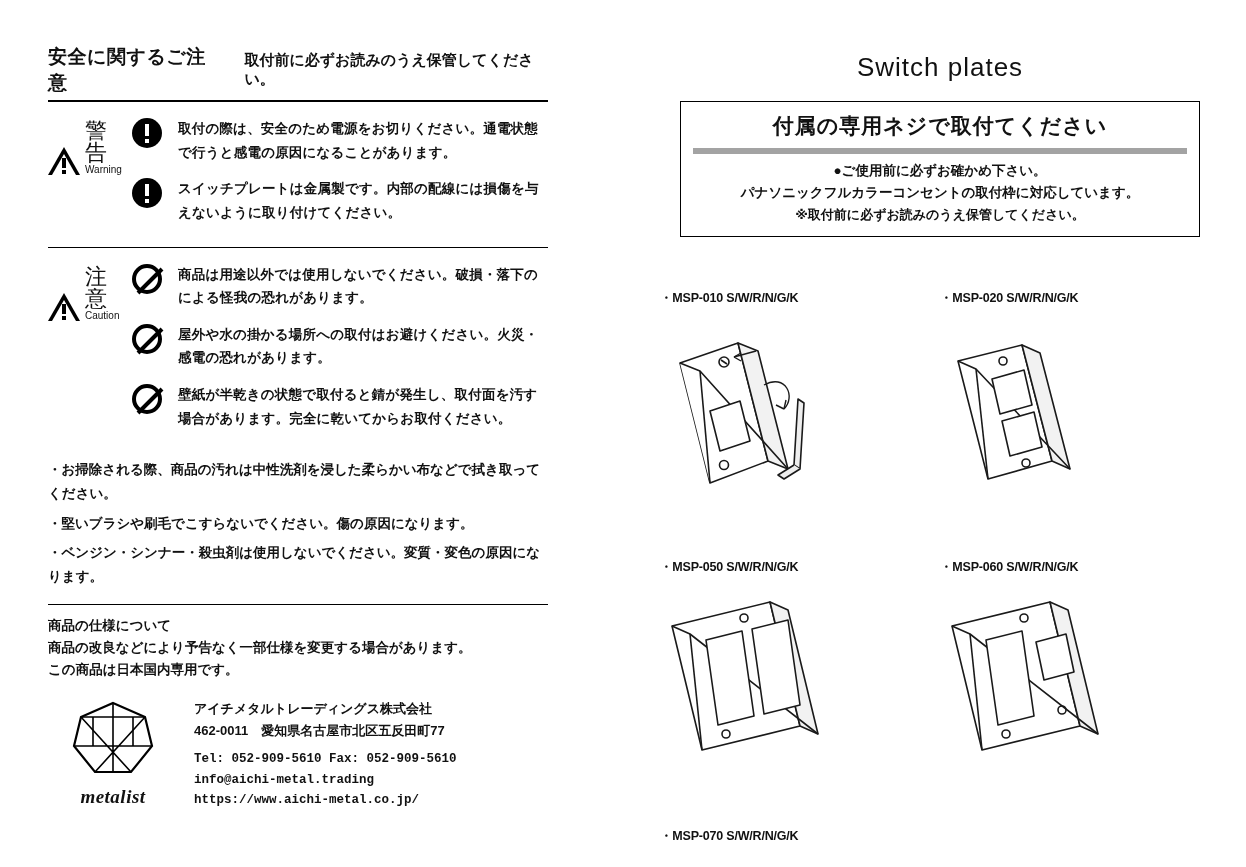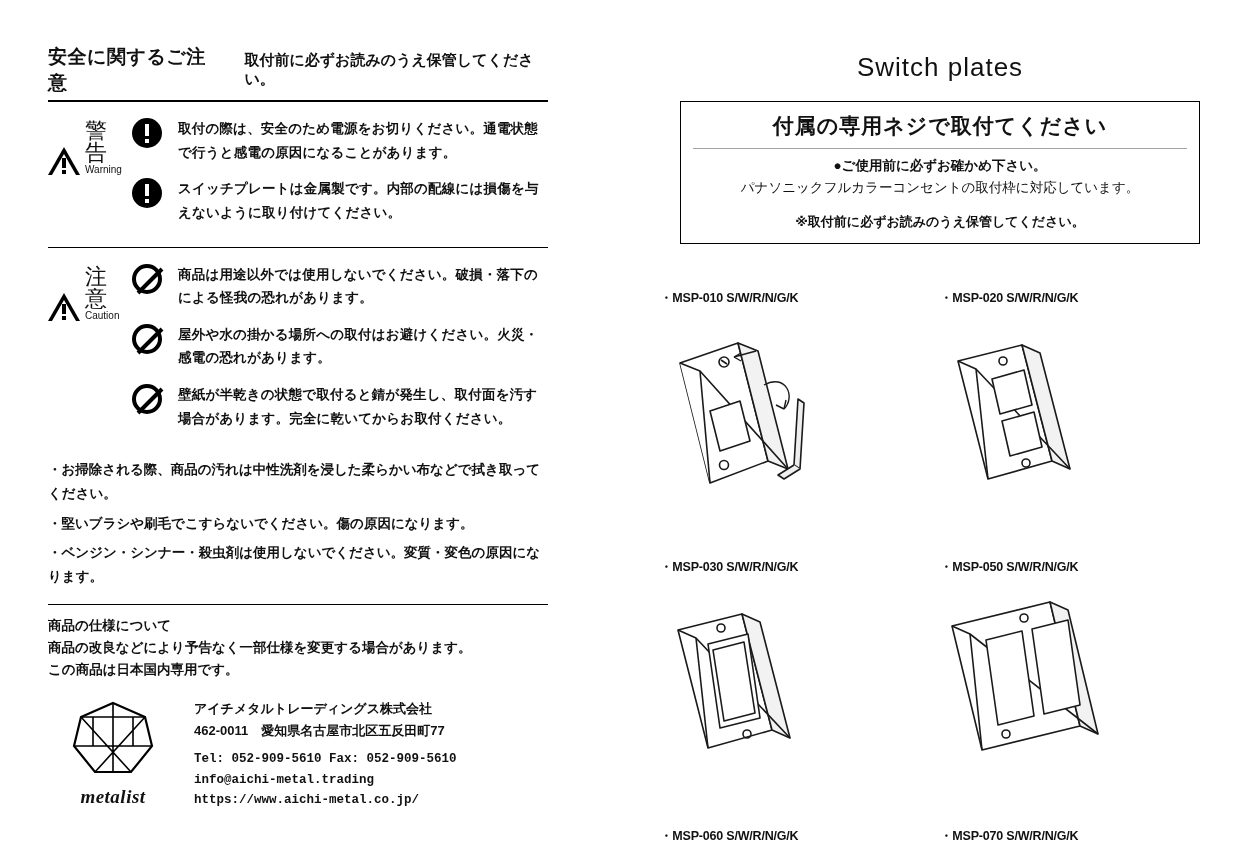--- a/index.html
+++ b/index.html
@@ -106,23 +106,23 @@
   
   .right{position:absolute;left:660px;top:44px;width:560px;}
   .rtitle{
     text-align:center;font-size:26px;letter-spacing:1px;margin:8px 0 18px 0;
     font-weight:normal;
   }
   .notice{
     border:1px solid #000;padding:10px 12px 12px 12px;text-align:center;
     margin:0 20px;
   }
-  .notice .n1{font-size:21px;font-weight:bold;letter-spacing:1px;border-bottom:1px solid #a3a3a3;padding-bottom:8px;margin-bottom:8px;}
+  .notice .n1{font-size:21px;font-weight:bold;letter-spacing:1px;border-bottom:6px solid #a3a3a3;padding-bottom:8px;margin-bottom:8px;}
   .notice .n2{font-size:13.5px;font-weight:bold;margin-bottom:4px;}
-  .notice .n3{font-size:13.5px;font-weight:normal;margin-bottom:16px;}
+  .notice .n3{font-size:13.5px;font-weight:bold;margin-bottom:4px;}
   .notice .n4{font-size:13px;font-weight:bold;}
 
   .grid{
     position:absolute;left:0;top:246px;width:560px;
     display:grid;grid-template-columns:repeat(2,1fr);
     row-gap:16px;
   }
   .cell{position:relative;}
   .cap{font-size:12.5px;font-weight:bold;margin-bottom:6px;letter-spacing:-.2px;}
   .art{height:230px;}
@@ -288,37 +288,20 @@
               <polyline points="36,56 48,166"></polyline>
               <polygon points="52,66 84,57 92,92 60,101" fill="#fff"></polygon>
               <polygon points="62,108 94,99 102,134 70,143" fill="#fff"></polygon>
               <circle cx="63" cy="48" r="4"></circle>
               <circle cx="86" cy="150" r="4"></circle>
             </g>
           </svg>
         </div>
       </div>
 
-      <div class="cell">
-        <div class="cap">・MSP-030 S/W/R/N/G/K</div>
-        <div class="art">
-          <svg width="180" height="200" viewBox="0 0 180 200">
-            <g fill="none" stroke="#1a1a1a" stroke-width="1.6" stroke-linejoin="round">
-              <polygon points="18,48 82,32 112,148 48,166" fill="#fff"></polygon>
-              <polygon points="82,32 100,40 130,156 112,148" fill="#f2f2f2"></polygon>
-              <polyline points="18,48 36,56 130,156"></polyline>
-              <polyline points="36,56 48,166"></polyline>
-              <polygon points="48,62 88,52 100,136 60,146" fill="#fff"></polygon>
-              <polygon points="53,68 84,60 95,131 64,139" fill="#fff"></polygon>
-              <circle cx="61" cy="46" r="4"></circle>
-              <circle cx="87" cy="152" r="4"></circle>
-            </g>
-          </svg>
-        </div>
-      </div>
 
       <div class="cell">
         <div class="cap">・MSP-050 S/W/R/N/G/K</div>
         <div class="art">
           <svg width="180" height="200" viewBox="0 0 180 200">
             <g fill="none" stroke="#1a1a1a" stroke-width="1.6" stroke-linejoin="round">
               <polygon points="12,44 110,20 140,144 42,168" fill="#fff"></polygon>
               <polygon points="110,20 128,28 158,152 140,144" fill="#f2f2f2"></polygon>
               <polyline points="12,44 30,52 158,152"></polyline>
               <polyline points="30,52 42,168"></polyline>

